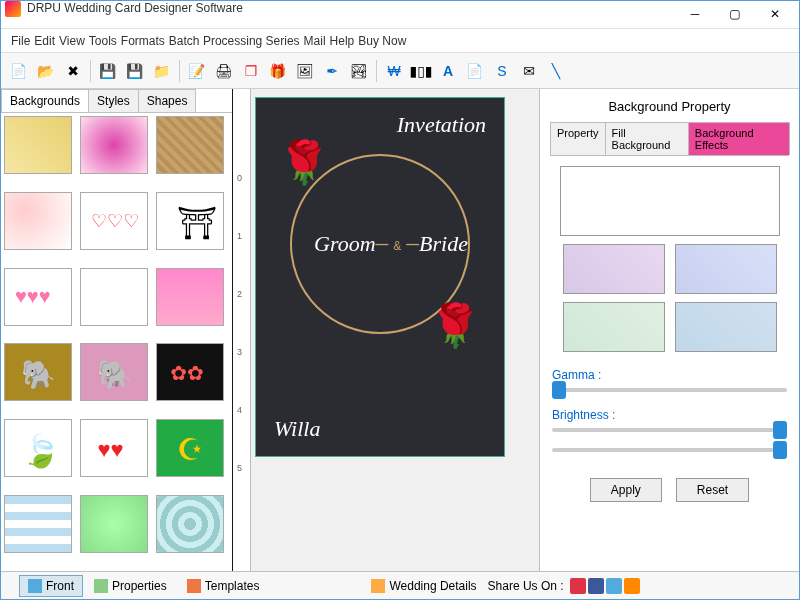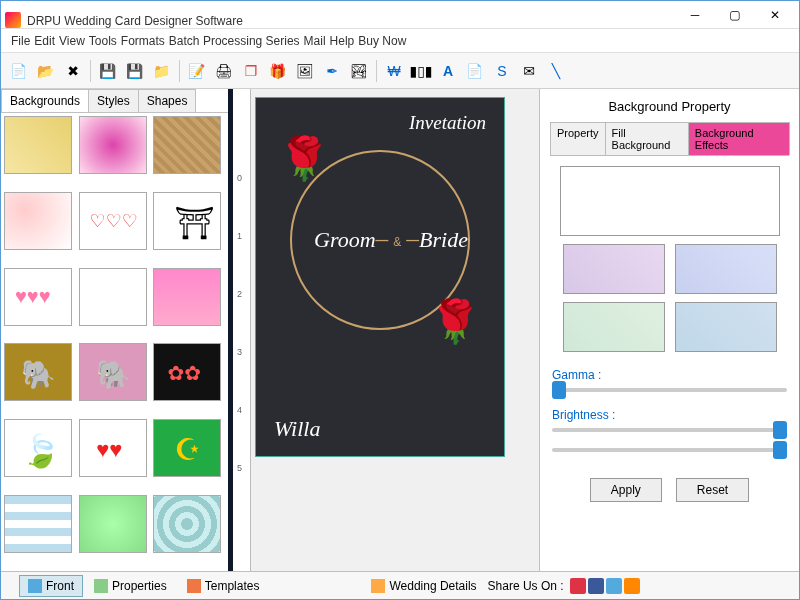--- a/index.html
+++ b/index.html
@@ -1,27 +1,27 @@
 <!DOCTYPE html>
 <html><head>
 <meta charset="utf-8">
 <style>
 * { box-sizing: border-box; margin: 0; padding: 0; font-family: "Segoe UI", Tahoma, sans-serif; font-size: 12px; }
 body { background: #fff; width: 800px; height: 600px; overflow: hidden; border: 1px solid #5a9bd4; }
-.titlebar { height: 28px; background: #fff; display: flex; align-items: flex-end; padding: 0 4px; border-bottom: 1px solid #e0e0e0; }
+.titlebar { height: 28px; background: #fff; display: flex; align-items: flex-start; padding: 0 4px; border-bottom: 1px solid #e0e0e0; }
 .titlebar .logo { width: 16px; height: 16px; background: linear-gradient(135deg,#f06,#fa0); border-radius: 2px; margin-right: 6px; }
 .titlebar .title { flex: 1; color: #333; }
 .wbtn { width: 40px; height: 26px; display: flex; align-items: center; justify-content: center; cursor: pointer; }
 .menubar { height: 24px; display: flex; align-items: center; padding: 2px 10px; gap: 4px; border-bottom: 1px solid #e0e0e0; }
 .menubar span { cursor: pointer; color: #333; }
 .toolbar { height: 36px; display: flex; align-items: center; padding: 4px 6px; gap: 3px; border-bottom: 1px solid #cfcfcf; background: #f7f7f7; }
 .tbtn { width: 24px; height: 24px; display: flex; align-items: center; justify-content: center; cursor: pointer; border-radius: 2px; font-size: 14px; }
 .tsep { width: 1px; height: 22px; background: #ccc; margin: 0 2px; }
 .main { display: flex; height: 482px; }
-.left { width: 232px; border-right: 5px solid #0f172a; display: flex; flex-direction: column; }
+.left { width: 232px; border-right: 1px solid #0f172a; display: flex; flex-direction: column; }
 .lefttabs { display: flex; border-bottom: 1px solid #c0c0c0; }
 .ltab { padding: 4px 8px; border: 1px solid #c0c0c0; border-bottom: none; background: #f0f0f0; cursor: pointer; margin-right: -1px; }
 .ltab.active { background: #fff; font-weight: 500; }
 .thumbgrid { flex: 1; overflow: auto; padding: 3px; display: grid; grid-template-columns: repeat(3,1fr); gap: 3px; background: #fff; }
 .thumb { width: 68px; height: 58px; border: 1px solid #aaa; cursor: pointer; }
 .t1{background:linear-gradient(45deg,#f5e6a3,#e8d070);} .t2{background:radial-gradient(circle,#d4a,#fde);} .t3{background:repeating-linear-gradient(45deg,#c9a26a,#c9a26a 4px,#b8905a 4px,#b8905a 8px);}
 .t4{background:radial-gradient(circle at 30% 30%,#fcc,#fff);} .t5{background:#fff;position:relative;} .t5::after{content:"♡♡♡";color:#e33;font-size:18px;position:absolute;top:30%;left:15%;}
 .t6{background:#fff;position:relative;} .t6::after{content:"⛩";font-size:32px;position:absolute;top:20%;left:30%;}
 .t7{background:#fff;position:relative;} .t7::after{content:"♥♥♥";color:#f7a;font-size:20px;position:absolute;top:30%;left:15%;}
 .t8{background:#fff;} .t9{background:linear-gradient(#f8c,#fac);}
@@ -30,21 +30,21 @@
 .t12{background:#111;position:relative;} .t12::after{content:"✿✿";color:#f55;font-size:20px;position:absolute;top:30%;left:20%;}
 .t13{background:#fff;position:relative;} .t13::after{content:"🍃";font-size:32px;position:absolute;top:20%;left:25%;}
 .t14{background:#fff;position:relative;} .t14::after{content:"♥♥";color:#e22;font-size:22px;position:absolute;top:30%;left:25%;}
 .t15{background:#2a4;position:relative;} .t15::after{content:"☪";color:#fc0;font-size:30px;position:absolute;top:20%;left:30%;}
 .t16{background:repeating-linear-gradient(0deg,#bde,#bde 8px,#fff 8px,#fff 16px);} .t17{background:radial-gradient(circle,#afa,#8d8);} .t18{background:repeating-radial-gradient(circle,#9cc,#9cc 6px,#cee 6px,#cee 12px);}
 .canvas { flex: 1; background: #f0f0f0; display: flex; position: relative; }
 .ruler-v { width: 18px; background: #fff; border-right: 1px solid #bbb; position: relative; }
 .ruler-v::before{content:"0\A 1\A 2\A 3\A 4\A 5";white-space:pre;font-size:9px;color:#666;position:absolute;top:60px;left:4px;line-height:58px;}
 .card-area { flex:1; padding: 8px 8px 8px 4px; display:flex; justify-content:flex-start; }
 .card { width: 250px; height: 360px; background: #2b2b32; border: 1px solid #4a9; position: relative; color: #fff; display:flex; flex-direction:column; align-items:center; padding: 14px 10px; }
-.card .inv { font-family: cursive; font-size: 19px; font-style: italic; align-self: flex-end; margin-right: 8px; }
+.card .inv { font-family: cursive; font-size: 22px; font-style: italic; align-self: flex-end; margin-right: 8px; }
 .wreath { width: 180px; height: 180px; border: 2px solid #c9a26a; border-radius: 50%; margin-top: 16px; display:flex; flex-direction:row; align-items:center; justify-content:flex-end; position:relative; }
 .wreath::before{content:"🌹";position:absolute;top:-18px;left:-14px;font-size:42px;}
 .wreath::after{content:"🌹";position:absolute;bottom:-18px;right:-14px;font-size:42px;}
 .wreath .gb { font-family: cursive; font-size: 22px; font-style: italic; }
 .wreath .amp { color: #c9a26a; font-size: 18px; margin: 4px 0; }
 .card .willa { font-family: cursive; font-size: 22px; font-style: italic; align-self: flex-start; margin-top: auto; margin-left: 8px; }
 .right { width: 260px; border-left: 1px solid #c0c0c0; padding: 6px 10px; display:flex; flex-direction:column; }
 .right h3 { font-size: 13px; font-weight: 400; text-align: center; margin: 4px 0 8px; }
 .rtabs { display:flex; border-bottom: 1px solid #bbb; }
 .rtab { padding: 4px 6px; border:1px solid #bbb; border-bottom:none; background:#f0f0f0; cursor:pointer; font-size:11px; margin-right:-1px; }

